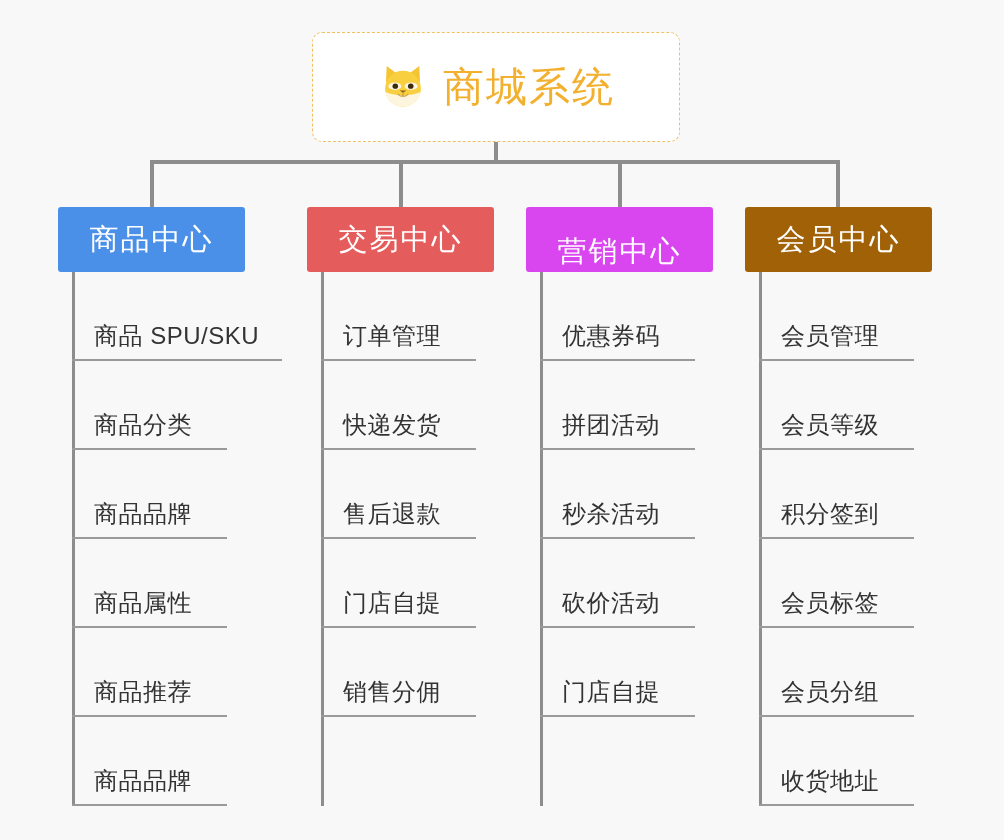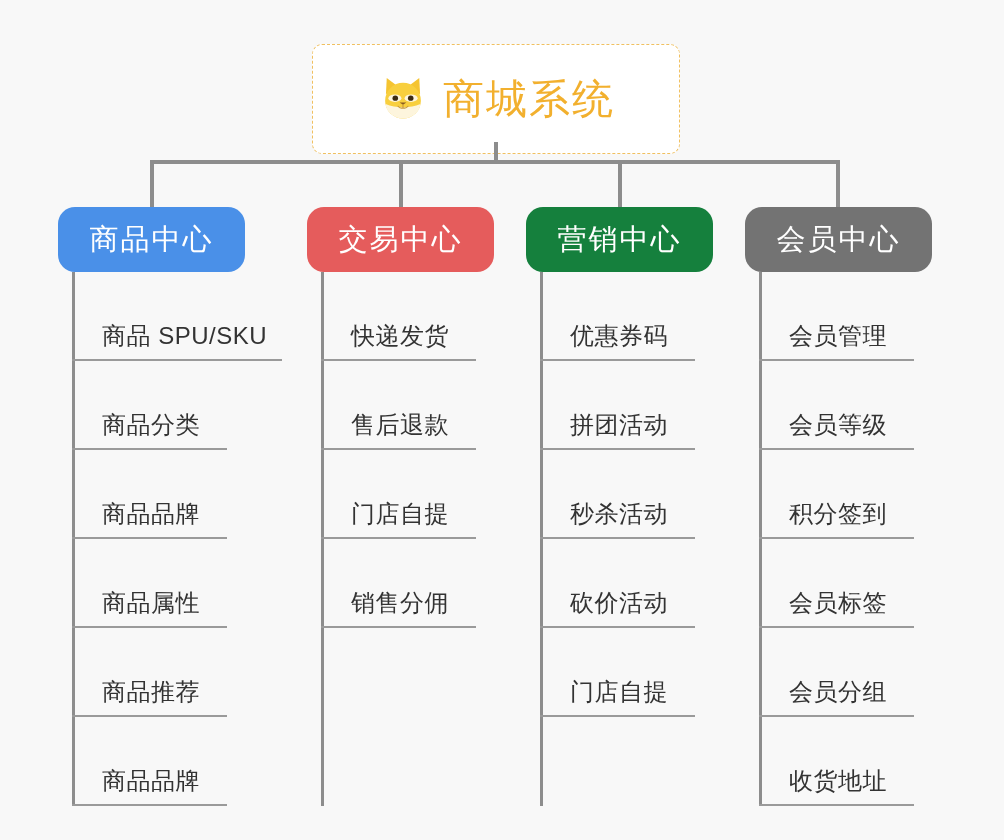--- a/index.html
+++ b/index.html
@@ -20,21 +20,21 @@
   #mindmap {
     position: relative;
     width: 1004px;
     height: 840px;
   }
 
   
   .root-node {
     position: absolute;
     left: 312px;
-    top: 44px;
+    top: 32px;
     width: 368px;
     height: 110px;
     background: #ffffff;
     border: 1px dashed #f0c060;
     border-radius: 10px;
     display: flex;
     align-items: center;
     justify-content: center;
     gap: 14px;
   }
@@ -63,21 +63,21 @@
   .conn-h { height: 4px; }
 
   
   .branch {
     position: absolute;
     top: 207px;
   }
   .branch-header {
     width: 187px;
     height: 65px;
-    border-radius: 17px;
+    border-radius: 3px;
     display: flex;
     align-items: center;
     justify-content: center;
     color: #ffffff;
     font-size: 29px;
     letter-spacing: 2px;
     white-space: nowrap;
   }
 
   
@@ -94,21 +94,21 @@
     left: 14px;
     top: 65px;
     width: 260px;
   }
   .leaf {
     height: 89px;
     position: relative;
   }
   .leaf-label {
     position: absolute;
-    left: 30px;
+    left: 22px;
     bottom: 9px;
     font-size: 24px;
     color: #333333;
     white-space: nowrap;
     letter-spacing: 0.5px;
   }
   .leaf-underline {
     position: absolute;
     left: 0;
     bottom: 0;
@@ -187,40 +187,44 @@
     </div>
   </div>
 
   <div class="branch" style="left:307px;">
     <div class="branch-header" style="background:#e55c5c;">
       <span>交易中心</span>
     </div>
     <div class="branch-trunk" style="height:534px;"></div>
     <div class="leaf-list">
       <div class="leaf">
+        <span class="leaf-label">订单管理</span>
+        <span class="leaf-underline" style="width:155px;"></span>
+      </div>
+      <div class="leaf">
         <span class="leaf-label">快递发货</span>
         <span class="leaf-underline" style="width:155px;"></span>
       </div>
       <div class="leaf">
         <span class="leaf-label">售后退款</span>
         <span class="leaf-underline" style="width:155px;"></span>
       </div>
       <div class="leaf">
         <span class="leaf-label">门店自提</span>
         <span class="leaf-underline" style="width:155px;"></span>
       </div>
       <div class="leaf">
         <span class="leaf-label">销售分佣</span>
         <span class="leaf-underline" style="width:155px;"></span>
       </div>
     </div>
   </div>
 
   <div class="branch" style="left:526px;">
-    <div class="branch-header" style="background:#15803d;">
+    <div class="branch-header" style="background:#d946ef;align-items:flex-end;">
       <span>营销中心</span>
     </div>
     <div class="branch-trunk" style="height:534px;"></div>
     <div class="leaf-list">
       <div class="leaf">
         <span class="leaf-label">优惠券码</span>
         <span class="leaf-underline" style="width:155px;"></span>
       </div>
       <div class="leaf">
         <span class="leaf-label">拼团活动</span>
@@ -235,21 +239,21 @@
         <span class="leaf-underline" style="width:155px;"></span>
       </div>
       <div class="leaf">
         <span class="leaf-label">门店自提</span>
         <span class="leaf-underline" style="width:155px;"></span>
       </div>
     </div>
   </div>
 
   <div class="branch" style="left:745px;">
-    <div class="branch-header" style="background:#737373;justify-content:center;">
+    <div class="branch-header" style="background:#a16207;justify-content:center;">
       <span>会员中心</span>
     </div>
     <div class="branch-trunk" style="height:534px;"></div>
     <div class="leaf-list">
       <div class="leaf">
         <span class="leaf-label">会员管理</span>
         <span class="leaf-underline" style="width:155px;"></span>
       </div>
       <div class="leaf">
         <span class="leaf-label">会员等级</span>

